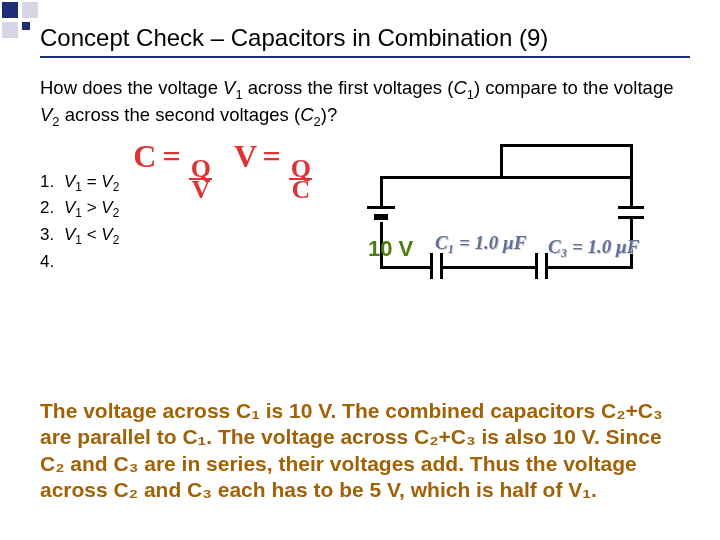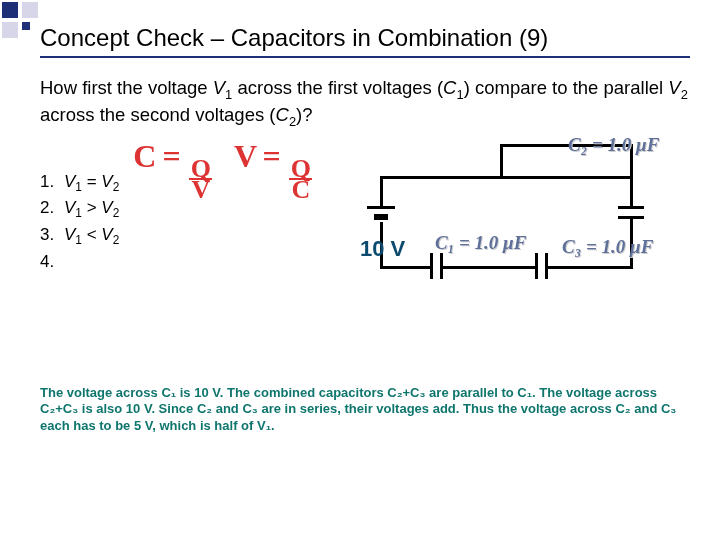--- a/index.html
+++ b/index.html
@@ -103,48 +103,49 @@
     font-size: 19px;
     color: #5e6f99;
     text-shadow: 1px 1px 0 #ccc;
     white-space: nowrap;
   }
   .vlabel {
     position: absolute;
     font-family: Arial, sans-serif;
     font-weight: bold;
     font-size: 22px;
-    color: #0c4a6e;
+    color: #4d7c0f;
+    margin-left: 8px;
   }
   .explain {
     position: absolute;
-    top: 385px;
+    top: 398px;
     left: 40px;
     right: 30px;
-    font-size: 13px;
+    font-size: 21px;
     line-height: 1.25;
-    color: #0f766e;
+    color: #a16207;
     font-weight: bold;
   }
 </style>
 </head>
 <body>
 
 <div class="corner-deco">
   <div class="sq" style="top:2px;left:2px;width:16px;height:16px"></div>
   <div class="sq light" style="top:2px;left:22px;width:16px;height:16px"></div>
   <div class="sq light" style="top:22px;left:2px;width:16px;height:16px"></div>
   <div class="sq" style="top:22px;left:22px;width:8px;height:8px"></div>
 </div>
 
 <div class="content">
   <div class="title">Concept Check – Capacitors in Combination (9)</div>
 
   <div class="question">
-    <span>How first the voltage </span><i>V</i><sub>1</sub><span> across the first voltages (</span><i>C</i><sub>1</sub><span>) compare to the parallel </span><i>V</i><sub>2</sub><span> across the second voltages (</span><i>C</i><sub>2</sub><span>)?</span>
+    <span>How does the voltage </span><i>V</i><sub>1</sub><span> across the first voltages (</span><i>C</i><sub>1</sub><span>) compare to the voltage </span><i>V</i><sub>2</sub><span> across the second voltages (</span><i>C</i><sub>2</sub><span>)?</span>
   </div>
 
   <div class="row">
     <div class="options">
       <div class="opt">
           <span class="num">1.</span>
           <span><i>V</i><sub>1</sub><span> = </span><i>V</i><sub>2</sub></span>
         </div>
       <div class="opt">
           <span class="num">2.</span>
@@ -204,19 +205,18 @@
           <div class="plate r"></div>
       </div>
 
       <div class="cap-v" style="top:70px;left:281px">
         <div class="plate t"></div>
           <div class="plate b"></div>
       </div>
 
       <div class="vlabel" style="top:100px;left:10px">10 V</div>
       <div class="lbl" style="top:96px;left:85px"><span>C₁ = 1.0 μF</span></div>
-      <div class="lbl" style="top:-2px;left:218px"><span>C₂ = 1.0 μF</span></div>
-      <div class="lbl" style="top:100px;left:212px"><span>C₃ = 1.0 μF</span></div>
+      <div class="lbl" style="top:100px;left:198px"><span>C₃ = 1.0 μF</span></div>
     </div>
   </div>
 </div>
 
 <div class="explain">The voltage across C₁ is 10 V.  The combined capacitors C₂+C₃ are parallel to C₁.  The voltage across C₂+C₃ is also 10 V.  Since C₂ and C₃ are in series, their voltages add.  Thus the voltage across C₂ and C₃ each has to be 5 V, which is half of V₁.</div>
 
 </body></html>

